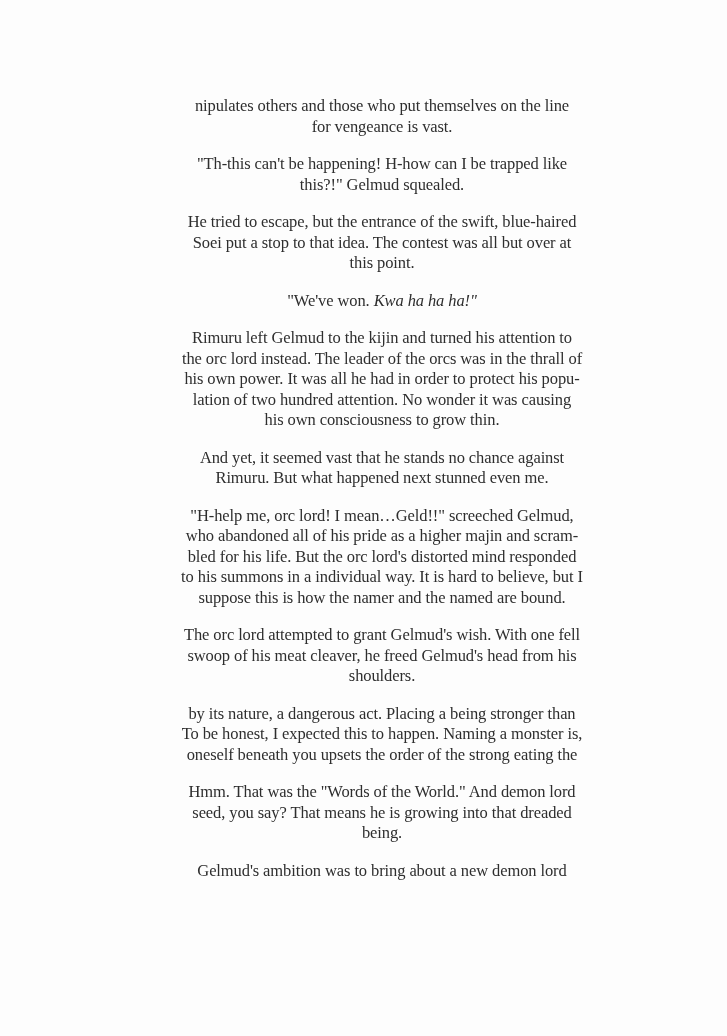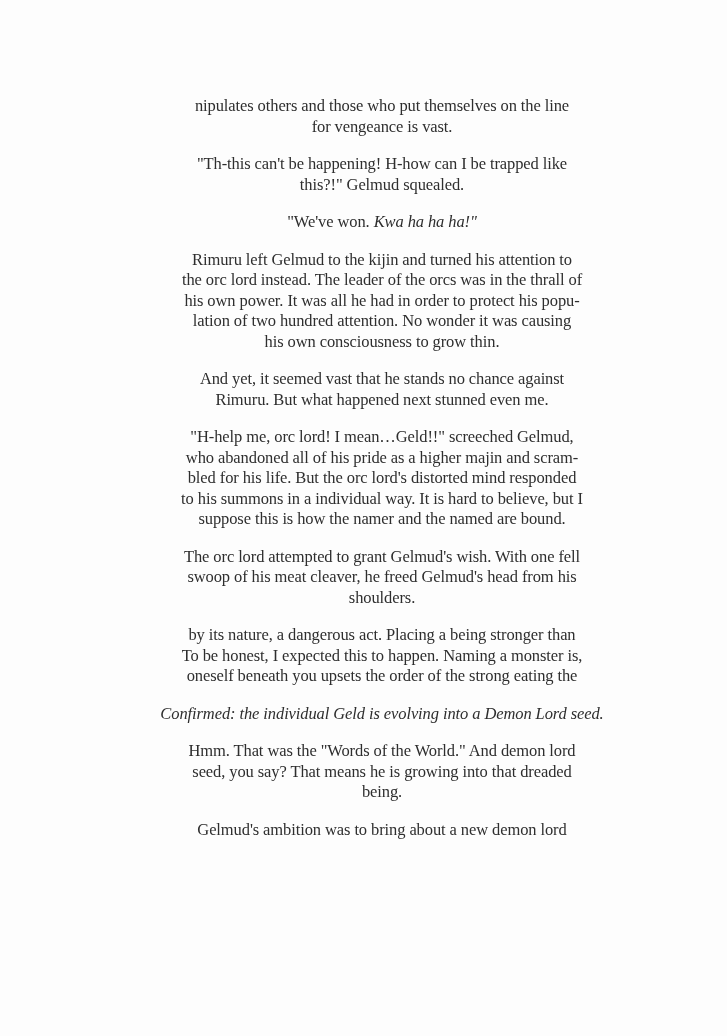--- a/index.html
+++ b/index.html
@@ -46,20 +46,25 @@
 <div class="page-text">
     <p class="para">
       <span class="line"><span>nipulates others and those who put themselves on the line</span></span>
       <span class="line"><span>for vengeance is vast.</span></span>
     </p>
     <p class="para">
       <span class="line"><span>"Th-this can't be happening! H-how can I be trapped like</span></span>
       <span class="line"><span>this?!" Gelmud squealed.</span></span>
     </p>
     <p class="para">
+      <span class="line"><span>He tried to escape, but the entrance of the swift, blue-haired</span></span>
+      <span class="line"><span>Soei put a stop to that idea. The contest was all but over at</span></span>
+      <span class="line"><span>this point.</span></span>
+    </p>
+    <p class="para">
       <span class="line"><span>"We've won. </span><em>Kwa ha ha ha!"</em></span>
     </p>
     <p class="para">
       <span class="line"><span>Rimuru left Gelmud to the kijin and turned his attention to</span></span>
       <span class="line"><span>the orc lord instead. The leader of the orcs was in the thrall of</span></span>
       <span class="line"><span>his own power. It was all he had in order to protect his popu-</span></span>
       <span class="line"><span>lation of two hundred attention. No wonder it was causing</span></span>
       <span class="line"><span>his own consciousness to grow thin.</span></span>
     </p>
     <p class="para">
@@ -77,23 +82,20 @@
       <span class="line"><span>The orc lord attempted to grant Gelmud's wish. With one fell</span></span>
       <span class="line"><span>swoop of his meat cleaver, he freed Gelmud's head from his</span></span>
       <span class="line"><span>shoulders.</span></span>
     </p>
     <p class="para">
       <span class="line"><span>by its nature, a dangerous act. Placing a being stronger than</span></span>
       <span class="line"><span>To be honest, I expected this to happen. Naming a monster is,</span></span>
       <span class="line"><span>oneself beneath you upsets the order of the strong eating the</span></span>
     </p>
     <p class="para">
-      <span class="line"><em>Confirmed: the individual Geld is evolving into a Demon Lord seed.</em></span>
-    </p>
-    <p class="para">
       <span class="line"><span>Hmm. That was the "Words of the World." And demon lord</span></span>
       <span class="line"><span>seed, you say? That means he is growing into that dreaded</span></span>
       <span class="line"><span>being.</span></span>
     </p>
     <p class="para">
       <span class="line"><span>Gelmud's ambition was to bring about a new demon lord</span></span>
     </p>
   </div>
 
 </body></html>

